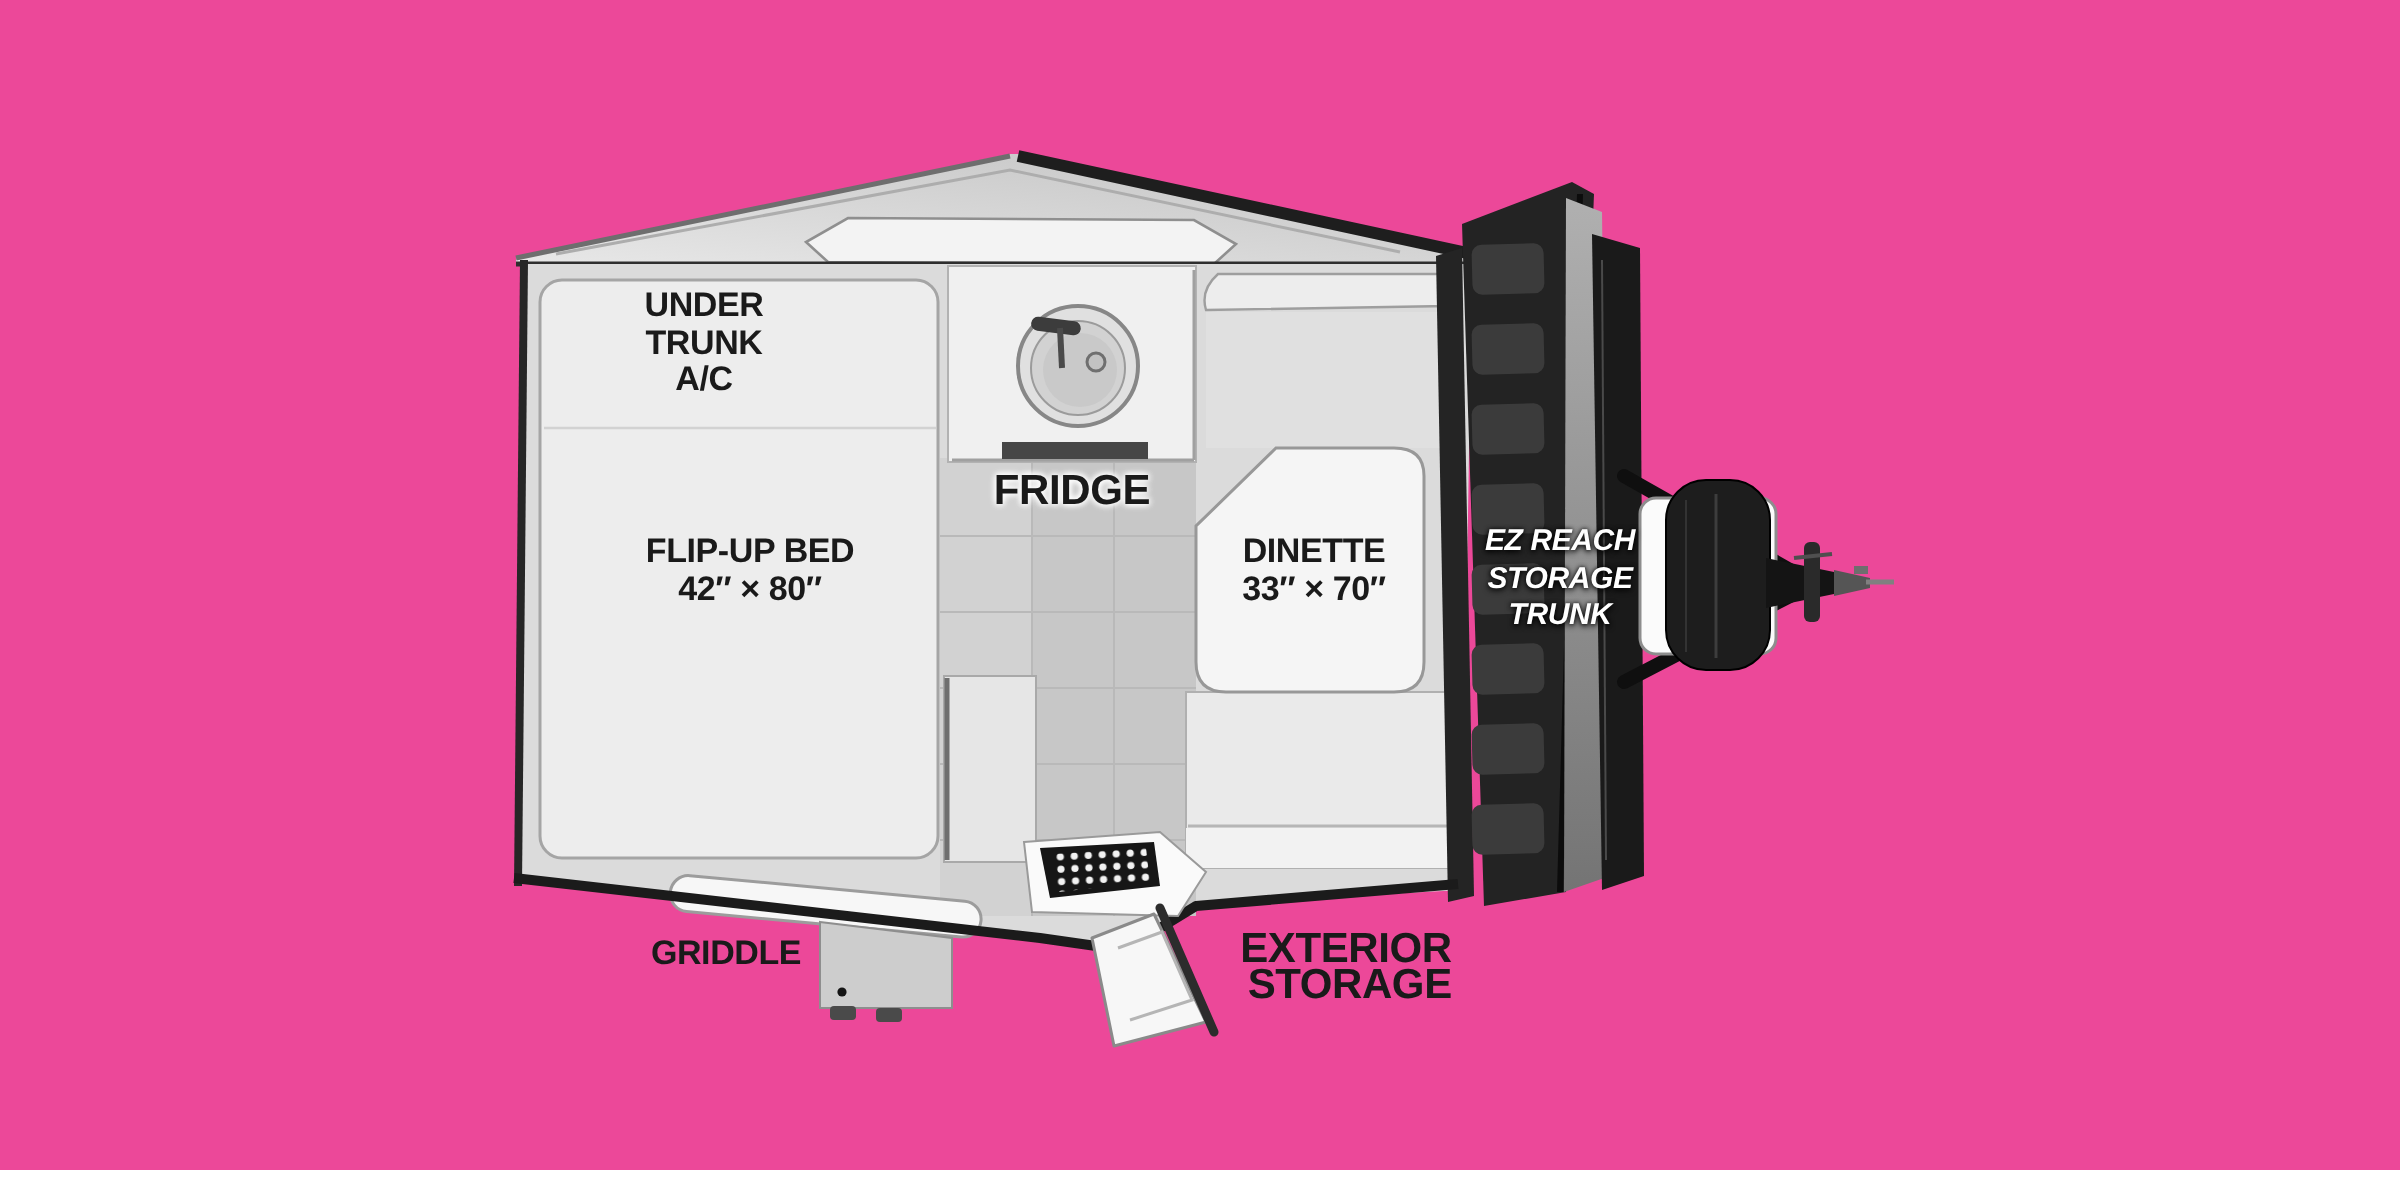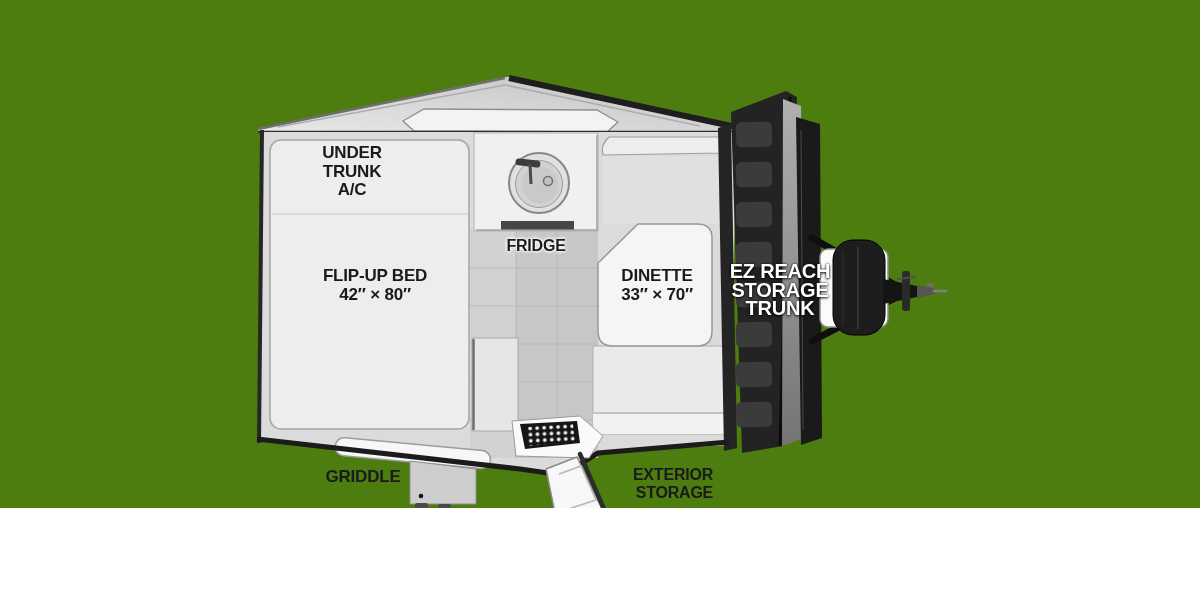--- a/index.html
+++ b/index.html
@@ -1,25 +1,25 @@
 <!DOCTYPE html>
 <html><head>
 <meta charset="utf-8">
 <style>
   html,body{margin:0;padding:0;background:#fff;}
-  #stage{position:relative;width:1200px;height:508px;background:#4d7c0f;overflow:hidden;
+  #stage{position:relative;width:1200px;height:585px;background:#ec4899;overflow:hidden;
          font-family:"Liberation Sans","DejaVu Sans",sans-serif;}
   #plan-svg{position:absolute;left:0;top:0;}
   .lbl{position:absolute;transform:translateX(-50%);text-align:center;color:#1a1a1a;
        font-weight:700;font-size:17px;line-height:18.5px;letter-spacing:-0.2px;white-space:nowrap;}
   .lbl span{display:block;}
   .lbl-halo{text-shadow:0 0 3px #fff,0 0 3px #fff,0 0 4px #fff;}
-  #lbl-trunk{color:#ffffff;font-size:20px;line-height:18.5px;
-             text-shadow:0 1px 3px rgba(0,0,0,.95),0 0 2px rgba(0,0,0,.8);}
-  #lbl-fridge,#lbl-ext{font-size:16px;line-height:17.5px;}
+  #lbl-trunk{color:#ffffff;font-size:15px;line-height:18.5px;
+             text-shadow:0 1px 3px rgba(0,0,0,.95),0 0 2px rgba(0,0,0,.8);font-style:italic;}
+  #lbl-fridge,#lbl-ext{font-size:21px;line-height:17.5px;}
 </style>
 </head>
 <body>
 
 <div id="stage">
 
 <svg id="plan-svg" width="1200" height="600" viewBox="0 0 1200 600">
   <defs>
     <linearGradient id="roofGrad" x1="0" y1="1" x2="1" y2="0">
       <stop offset="0" stop-color="#e8e8e8"></stop>

